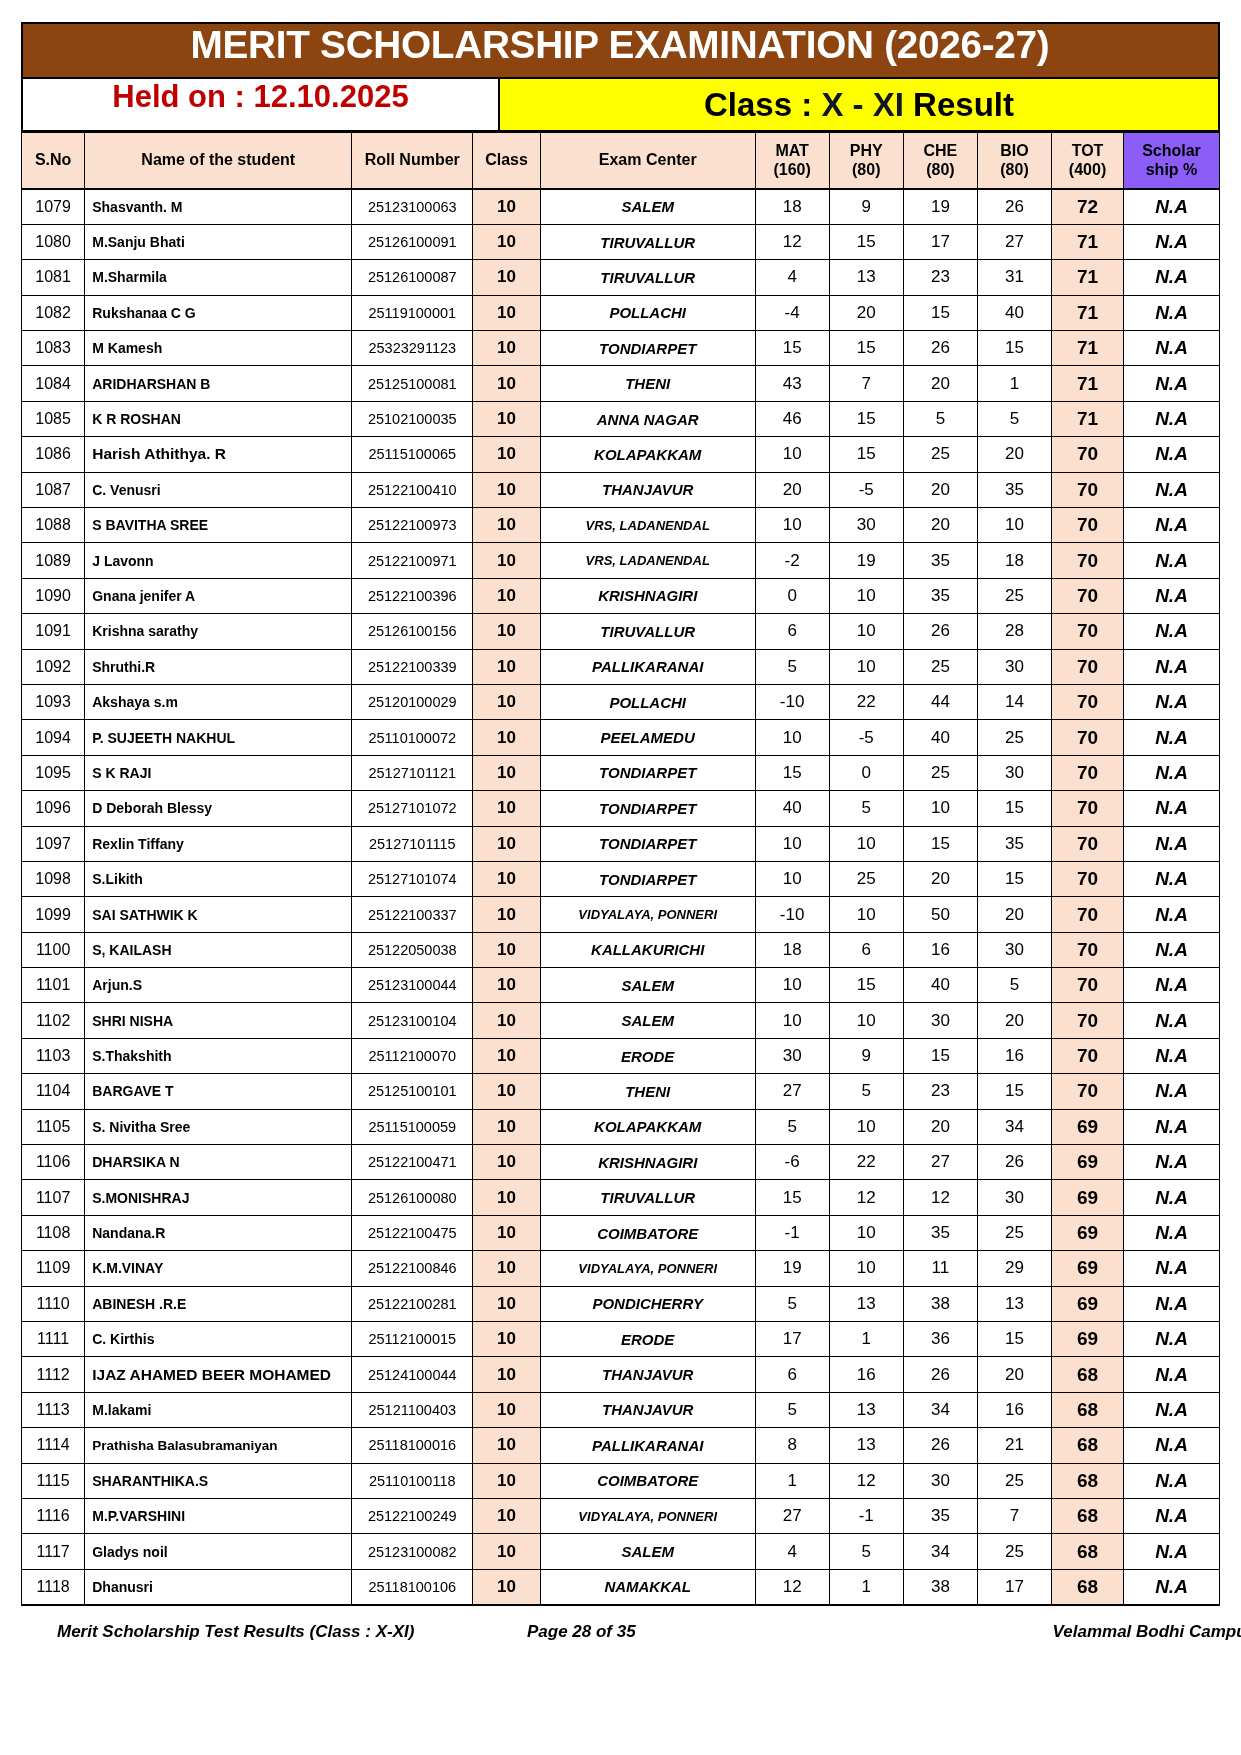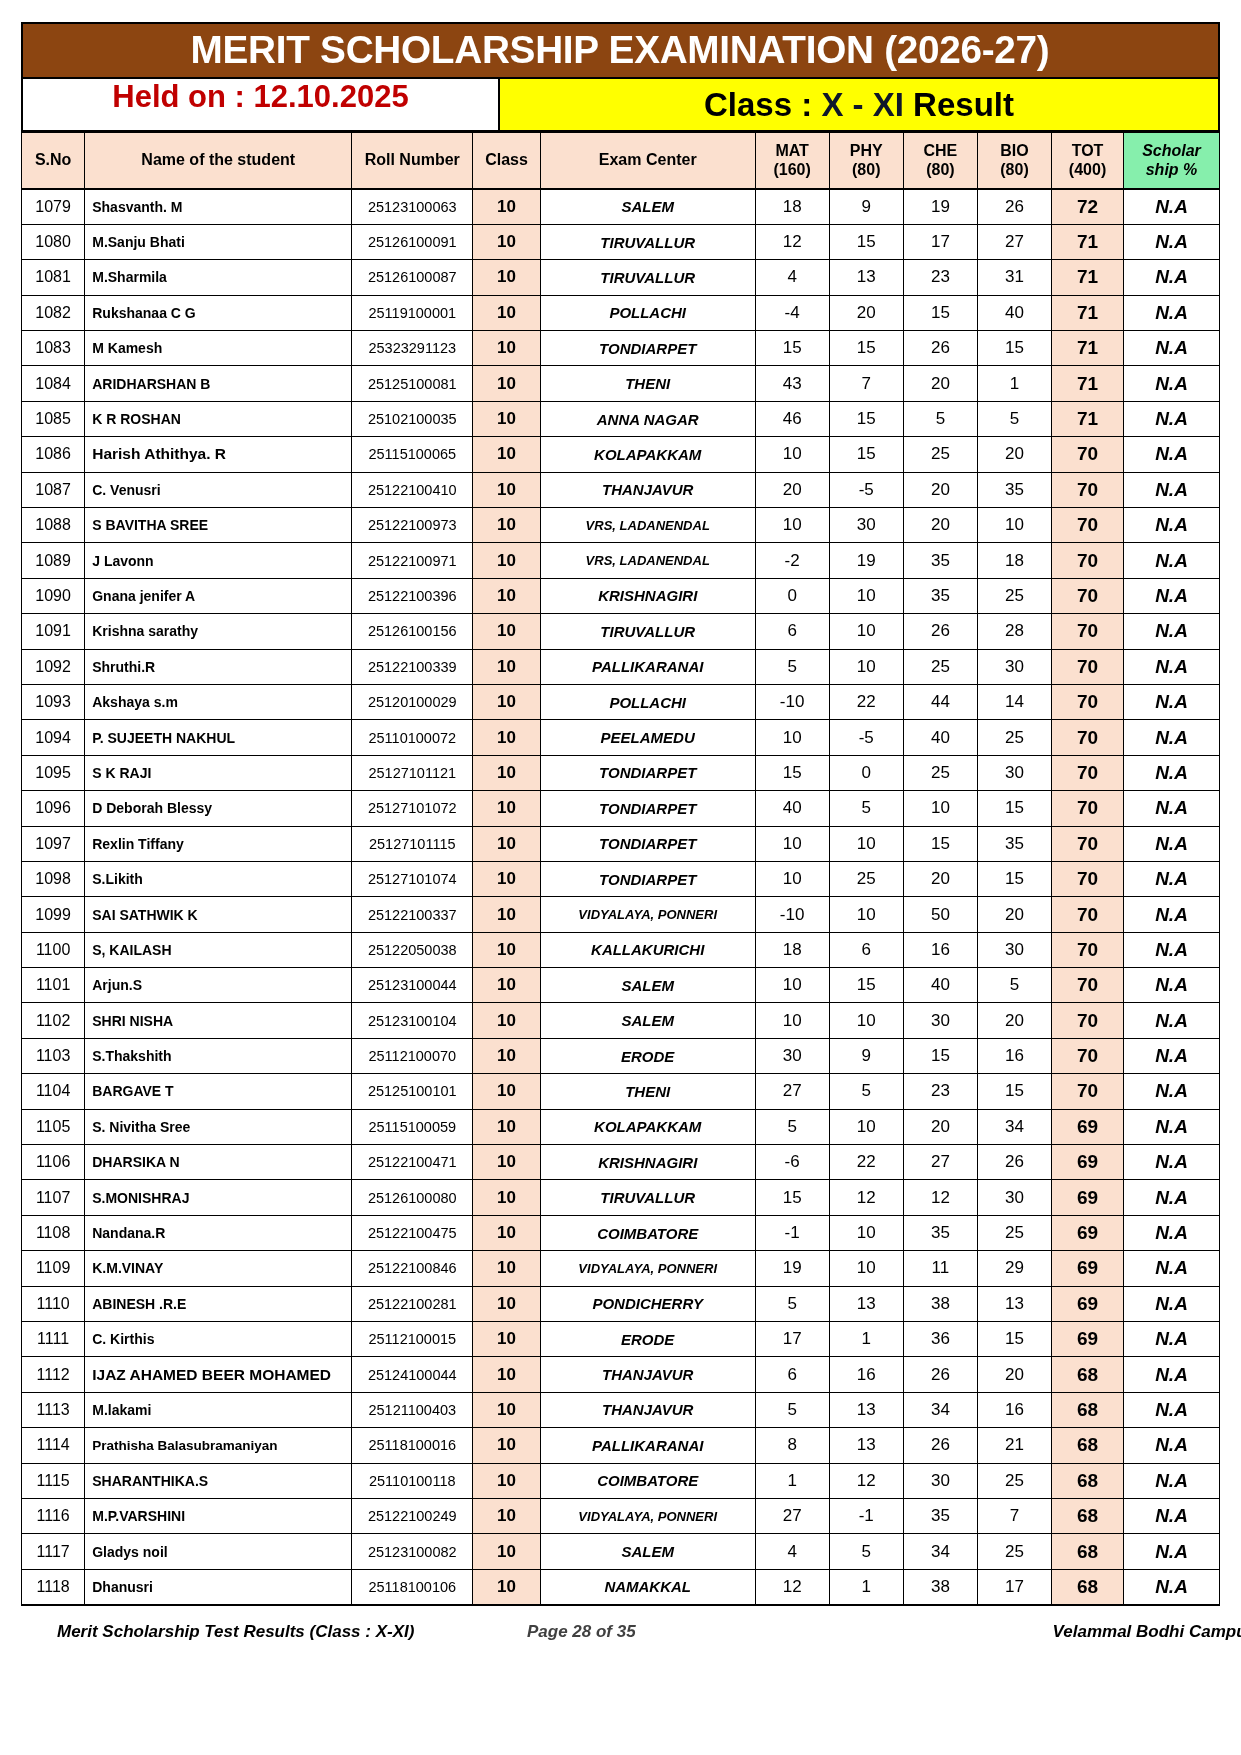--- a/index.html
+++ b/index.html
@@ -20,21 +20,20 @@
     box-sizing: border-box;
     padding: 22px 21px 0 21px;
   }
 
   
   .banner {
     background: #8C4511;
     border: 2px solid #000;
     height: 57px;
     display: flex;
-    align-items: center;
     justify-content: center;
     box-sizing: border-box;
   }
   .banner-title {
     color: #ffffff;
     font-size: 38px;
     font-weight: bold;
     letter-spacing: -0.3px;
     white-space: nowrap;
     transform: scaleX(1.02);
@@ -101,23 +100,22 @@
     font-size: 16px;
     font-weight: bold;
     height: 57px;
     line-height: 1.15;
     vertical-align: middle;
     text-align: center;
     border-top: 2px solid #000 !important;
     border-bottom: 2px solid #000 !important;
   }
   thead th.h-schol {
-    background: #86efac;
+    background: #8b5cf6;
     font-size: 16px;
-    font-style: italic;
   }
   thead th .sub {
     display: block;
   }
 
   
   col.c-sno   { width: 58px; }
   col.c-name  { width: 245px; }
   col.c-roll  { width: 111px; }
   col.c-class { width: 62px; }
@@ -180,21 +178,21 @@
     display: flex;
     align-items: center;
     width: 1199px;
     margin-top: 16px;
     font-size: 17px;
     font-weight: bold;
     font-style: italic;
     margin-left: 36px;
   }
   .footer-left { width: 470px; color: #000; }
-  .footer-center { width: 330px; color: #404040; text-align: left; }
+  .footer-center { width: 330px; color: #000000; text-align: left; }
   .footer-right { flex: 1; text-align: right; color: #000; }
 </style>
 </head>
 <body>
 
 <div class="page">
 
   <div class="banner">
     <div class="banner-title">MERIT SCHOLARSHIP EXAMINATION (2026-27)</div>
   </div>

